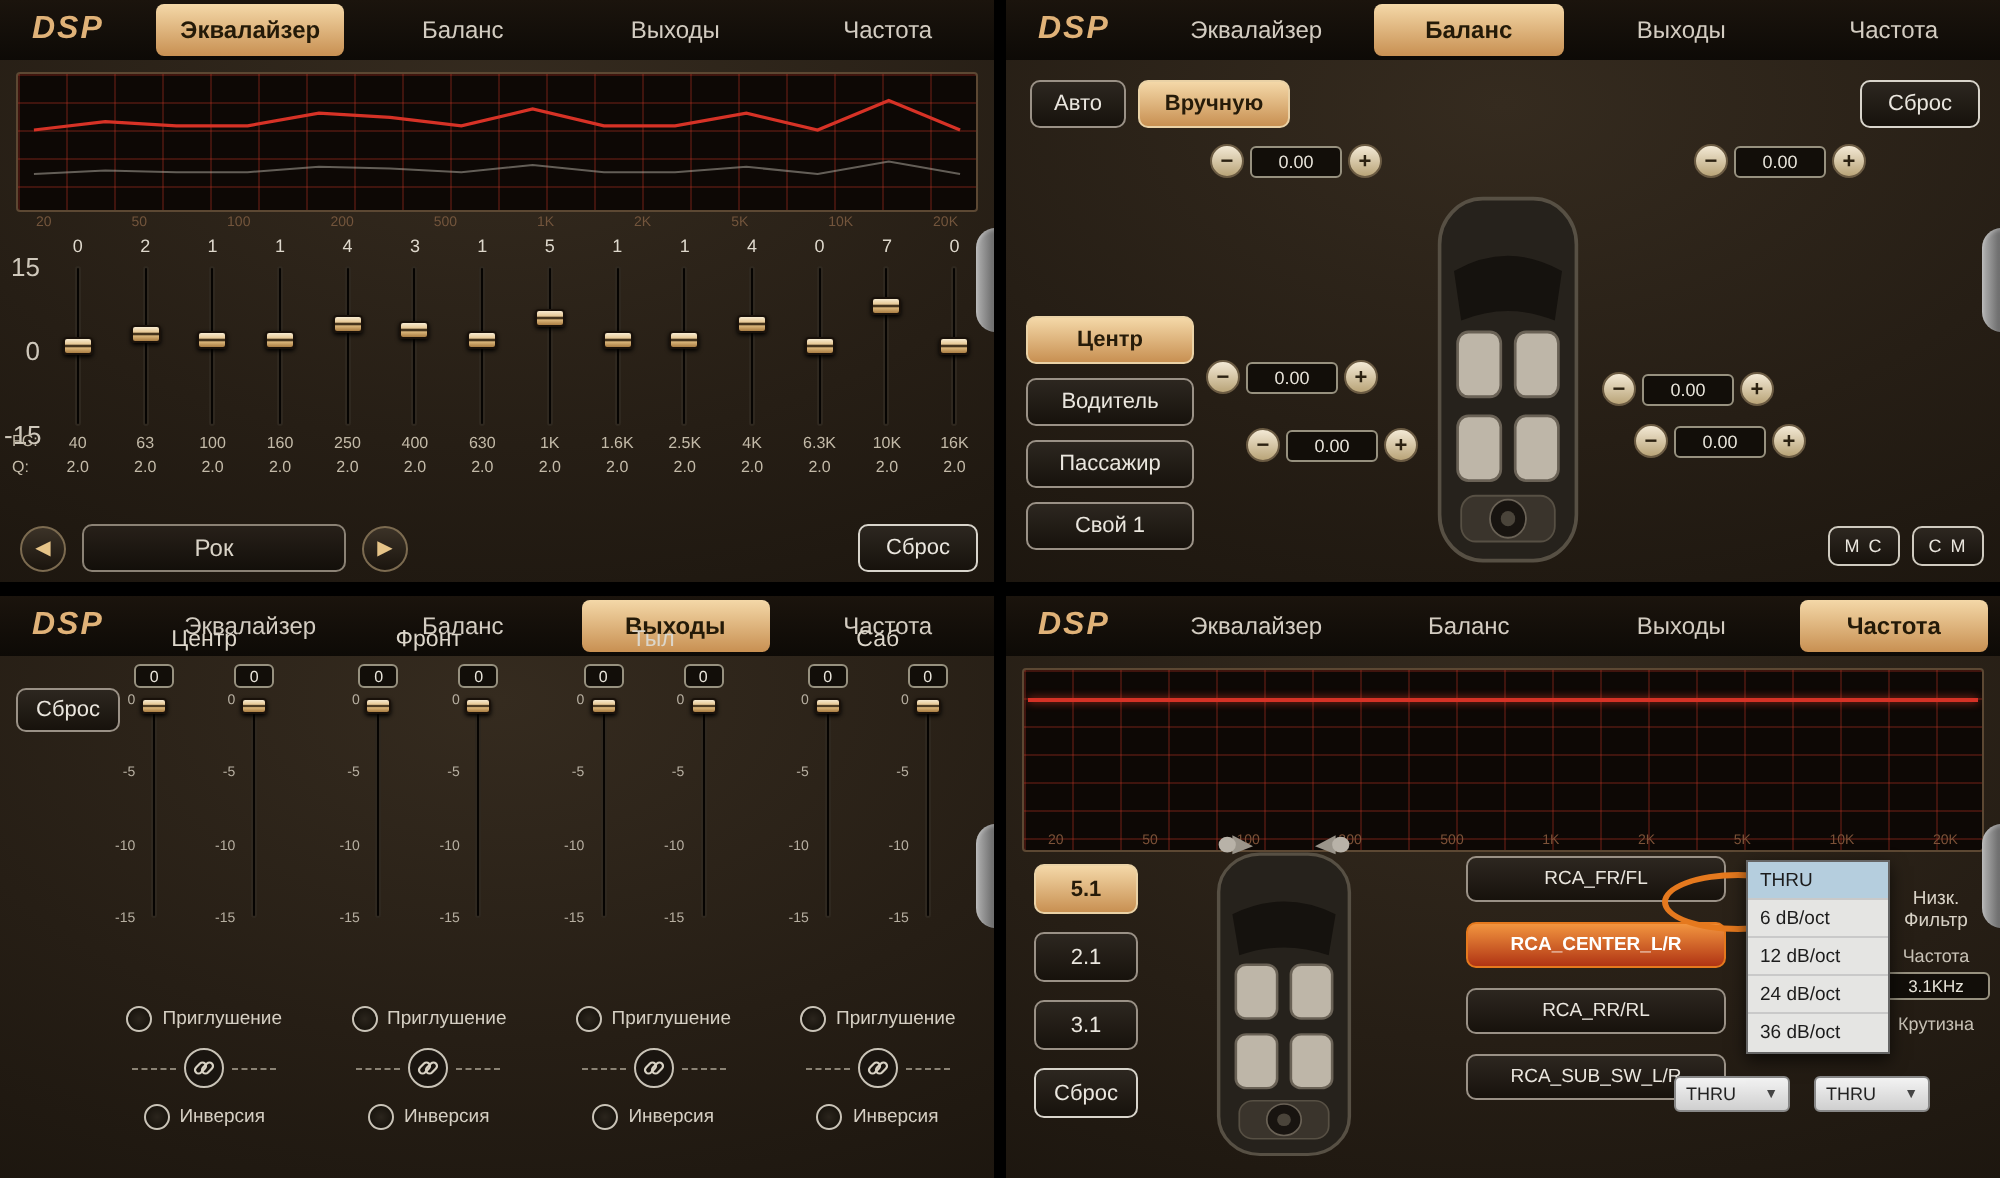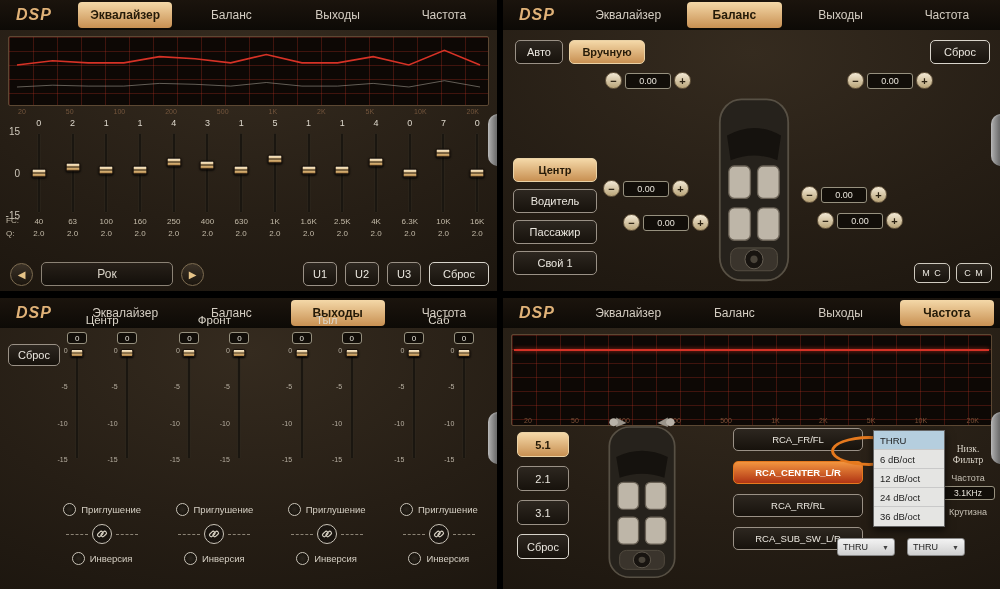--- a/index.html
+++ b/index.html
@@ -46,21 +46,21 @@
   #eq-curves { position:absolute; inset:0; width:100%; height:100%; }
   #curve-red { stroke:var(--curve_red); stroke-width:1.6; fill:none; }
   #curve-gray { stroke:#aba59a; stroke-opacity:.55; stroke-width:1; fill:none; }
   .gticks { display:flex; justify-content:space-between; font-size:7px; color:#73553c; }
   .gticks.outer { position:absolute; left:8px; top:108px; width:481px; padding:0 10px; }
   .gticks.inner { position:absolute; bottom:1px; left:0; right:0; padding:0 12px; color:#7c5238; }
   .frq-graph { height:92px; }
   .flatline { position:absolute; left:2px; right:2px; top:14px; height:2px; background:var(--curve_red); box-shadow:0 0 4px rgba(230,60,40,.8); }
 
   
-  .eq-scale { position:absolute; left:2px; width:18px; text-align:right; font-size:10px; color:#cfc8bb; }
+  .eq-scale { position:absolute; left:2px; width:18px; text-align:right; font-size:13px; color:#cfc8bb; }
   .s-top { top:126px; } .s-mid { top:168px; } .s-bot { top:210px; }
   .row-label { position:absolute; left:6px; font-size:8px; color:#c3baa8; }
   .fc-label { top:216px; } .q-label { top:229px; }
   .bands { position:absolute; left:22px; top:118px; right:3px; display:flex; }
   .band { flex:1; display:flex; flex-direction:column; align-items:center; }
   .bval { font-size:9px; color:#ded8cc; height:11px; line-height:11px; }
   .bslider { position:relative; width:100%; height:84px; margin-top:2px; cursor:pointer; }
   .track { position:absolute; left:50%; top:2px; bottom:2px; width:3px; transform:translateX(-50%);
     background:#060402; border:1px solid #2f281f; border-radius:2px; }
   .thumb { position:absolute; left:50%; width:15px; height:9px; transform:translate(-50%,-50%); border-radius:2px;
@@ -127,21 +127,21 @@
   .frq-modes { position:absolute; left:14px; top:134px; display:flex; flex-direction:column; gap:9px; }
   .btn.mode { width:52px; height:25px; }
   #frq-reset { position:absolute; left:14px; top:236px; width:52px; height:25px; border-color:#d8d4cb; }
   .car-small { position:absolute; left:96px; top:118px; width:86px; height:166px; }
   .rca-col { position:absolute; left:230px; top:130px; display:flex; flex-direction:column; gap:10px; width:130px; }
   .btn.rca { height:23px; font-size:9.5px; width:100%; }
   .btn.rca.active { background:linear-gradient(#f2953f,#b03414); border-color:var(--rca_orange); color:#fff; font-weight:bold; }
   .hl-ellipse { position:absolute; left:328px; top:138px; width:76px; height:30px; border:3px solid var(--rca_orange);
     border-radius:50%; z-index:3; }
   .filter-col { position:absolute; left:436px; top:146px; width:58px; text-align:center; color:#d8d2c6; }
-  .f-title { font-size:9.5px; line-height:11px;font-family:Liberation Serif, serif; }
+  .f-title { font-size:9.5px; line-height:11px; }
   .f-label { font-size:9px; margin-top:7px; color:#c7c1b5; }
   .valbox.f-val { width:54px; height:14px; margin:3px auto 0; font-size:8.5px; }
   .frq-selects { position:absolute; left:334px; top:240px; display:flex; gap:12px; z-index:2; }
   .sel { width:58px; height:18px; background:linear-gradient(#f3f3f3,#cfcfcf); border:1px solid #888; border-radius:3px;
     color:#222; font-size:9px; display:flex; align-items:center; justify-content:space-between; padding:0 5px; cursor:pointer; }
   .sel-arrow { font-size:7px; color:#444; }
   .dd { position:absolute; left:370px; top:132px; width:72px; background:#e5e5e3; border:1px solid #666; z-index:5;
     box-shadow:0 3px 8px rgba(0,0,0,.65); }
   .dd-item { height:19px; line-height:19px; padding-left:6px; font-size:9.5px; color:#1c1c1c;
     border-bottom:1px solid #c9c9c9; cursor:pointer; }
@@ -313,26 +313,20 @@
         </div>
         <div class="bfc">16K</div>
         <div class="bq">2.0</div>
       </div>
     </div>
   <div class="eq-ctrl">
     <div class="round-btn">◀</div>
     <div class="preset-box">Рок</div>
     <div class="round-btn">▶</div>
     <div class="spacer"></div>
-    <span class="mem-wrap">
-
-    <div class="btn mem">U1</div>
-        <div class="btn mem">U2</div>
-        <div class="btn mem">U3</div>
-      </span>
     <div class="btn reset">Сброс</div>
   </div>
   <div class="edge-handle"></div>
 </div>
 
 <div class="panel" id="p-bal">
   <div class="hdr">
     <div class="brand">DSP</div>
     <div class="tabs">
 

